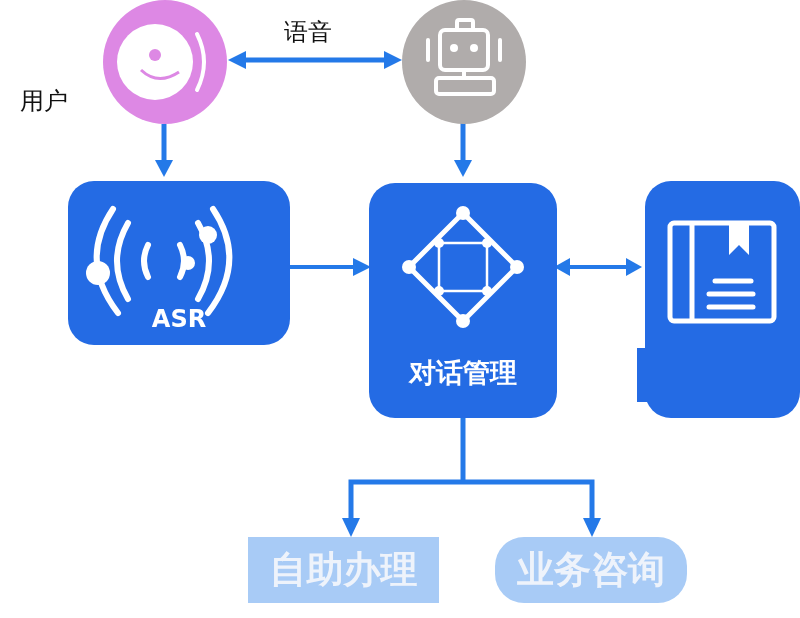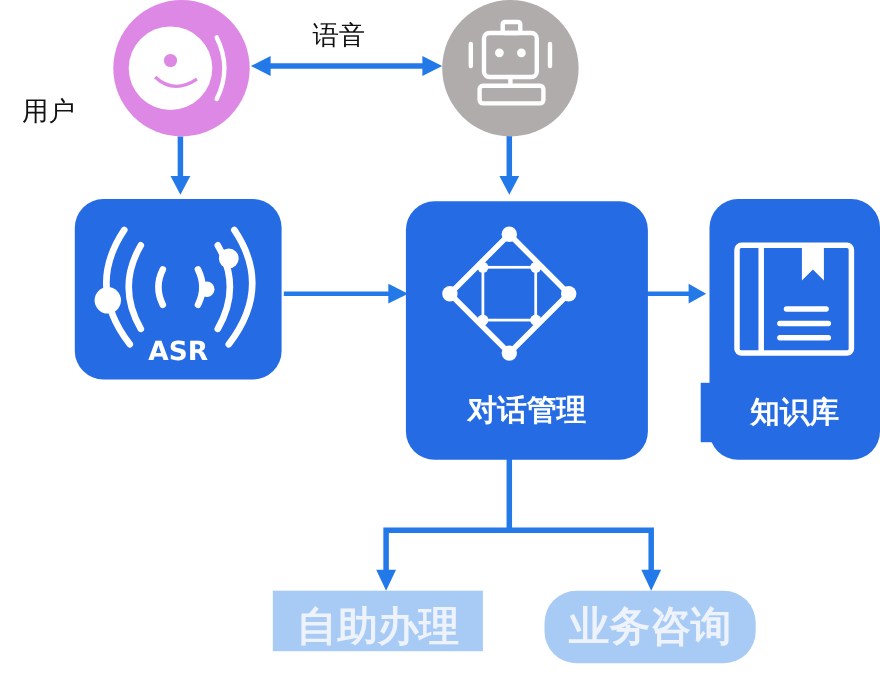--- a/index.html
+++ b/index.html
@@ -75,38 +75,38 @@
     <rect x="38" y="30" width="48" height="40" rx="5" fill="none" stroke="#fff" stroke-width="4"></rect>
     <circle cx="52" cy="48" r="4" fill="#fff"></circle>
     <circle cx="72" cy="48" r="4" fill="#fff"></circle>
     <line x1="26" y1="40" x2="26" y2="60" stroke="#fff" stroke-width="4" stroke-linecap="round"></line>
     <line x1="98" y1="40" x2="98" y2="60" stroke="#fff" stroke-width="4" stroke-linecap="round"></line>
     <line x1="62" y1="70" x2="62" y2="78" stroke="#fff" stroke-width="4"></line>
     <rect x="34" y="78" width="58" height="16" rx="3" fill="none" stroke="#fff" stroke-width="4"></rect>
   </svg>
 </div>
 
-<div class="box" style="left:68px;top:181px;width:188px;height:164px;">
+<div class="box" style="left:68px;top:181px;width:222px;height:164px;">
   <svg width="190" height="164">
     <g fill="none" stroke="#fff" stroke-width="6" stroke-linecap="round">
       <path d="M45,28 Q10,80 50,132"></path>
       <path d="M60,42 Q38,80 60,118"></path>
       <path d="M80,64 Q72,80 80,96"></path>
       <path d="M145,28 Q180,80 140,132"></path>
       <path d="M130,42 Q152,80 130,118"></path>
       <path d="M112,64 Q120,80 112,96"></path>
     </g>
     <circle cx="30" cy="92" r="12" fill="#fff"></circle>
     <circle cx="140" cy="54" r="9" fill="#fff"></circle>
     <circle cx="120" cy="82" r="7" fill="#fff"></circle>
   </svg>
   <div class="box-text" style="top:124px;font-size:24px;">ASR</div>
 </div>
 
-<div class="box" style="left:369px;top:183px;width:188px;height:235px;padding-left:32px;">
+<div class="box" style="left:369px;top:183px;width:188px;height:235px;">
   <svg width="188" height="160">
     <g stroke="#fff" fill="none">
       <polygon points="94,30 148,84 94,138 40,84" stroke-width="5"></polygon>
       <rect x="70" y="60" width="48" height="48" stroke-width="2.5"></rect>
     </g>
     <g fill="#fff">
       <circle cx="94" cy="30" r="7"></circle>
         <circle cx="148" cy="84" r="7"></circle>
       <circle cx="94" cy="138" r="7"></circle>
         <circle cx="40" cy="84" r="7"></circle>
@@ -121,18 +121,17 @@
 
 <div class="box" style="left:645px;top:181px;width:155px;height:237px;">
   <svg width="155" height="160">
     <rect x="25" y="42" width="104" height="98" rx="4" fill="none" stroke="#fff" stroke-width="5"></rect>
     <line x1="47" y1="42" x2="47" y2="140" stroke="#fff" stroke-width="5"></line>
     <path d="M84,42 L84,74 L94,64 L104,74 L104,42 z" fill="#fff"></path>
     <line x1="70" y1="100" x2="106" y2="100" stroke="#fff" stroke-width="5" stroke-linecap="round"></line>
     <line x1="64" y1="113" x2="108" y2="113" stroke="#fff" stroke-width="5" stroke-linecap="round"></line>
     <line x1="64" y1="126" x2="108" y2="126" stroke="#fff" stroke-width="5" stroke-linecap="round"></line>
   </svg>
-  <div class="box-text" style="top:176px;font-size:27px;">知识库</div>
 </div>
 <div class="abs" style="left:637px;top:348px;width:12px;height:54px;background:#246be4;"></div>
 
-<div class="leaf" style="left:248px;top:537px;width:191px;height:55px;">自助办理</div>
+<div class="leaf" style="left:248px;top:537px;width:191px;height:66px;">自助办理</div>
 <div class="leaf" style="left:495px;top:537px;width:192px;height:66px;border-radius:29px;">业务咨询</div>
 
 </body></html>

